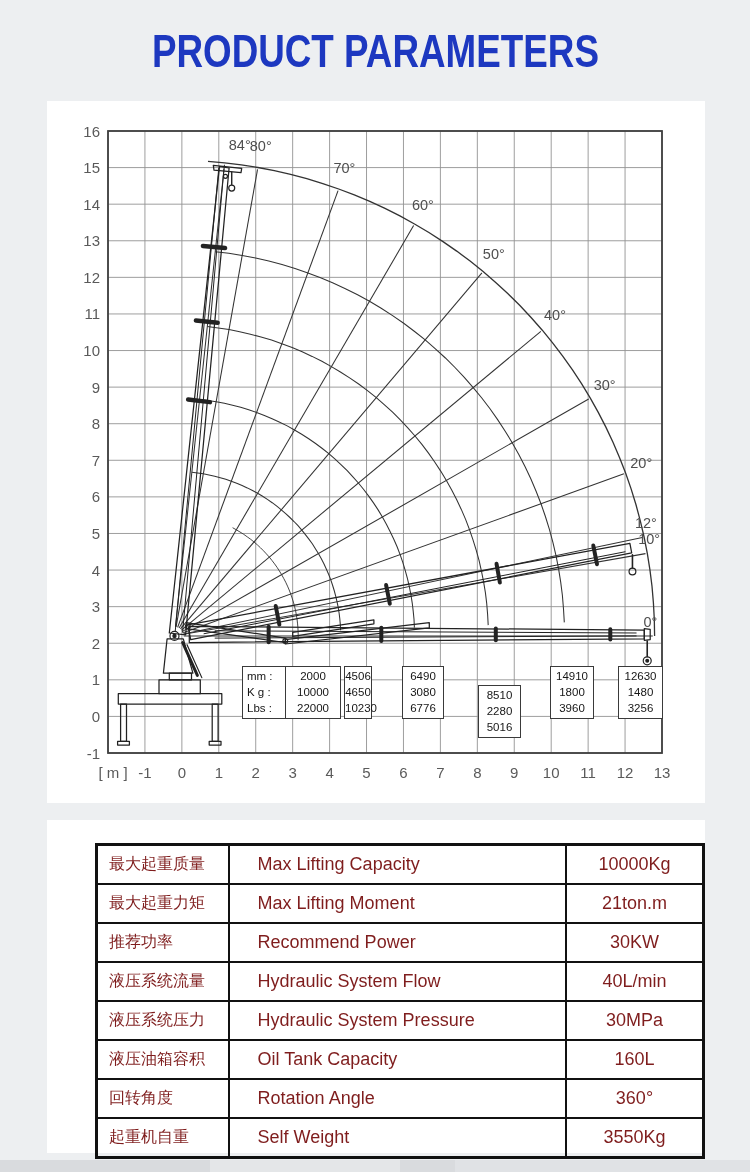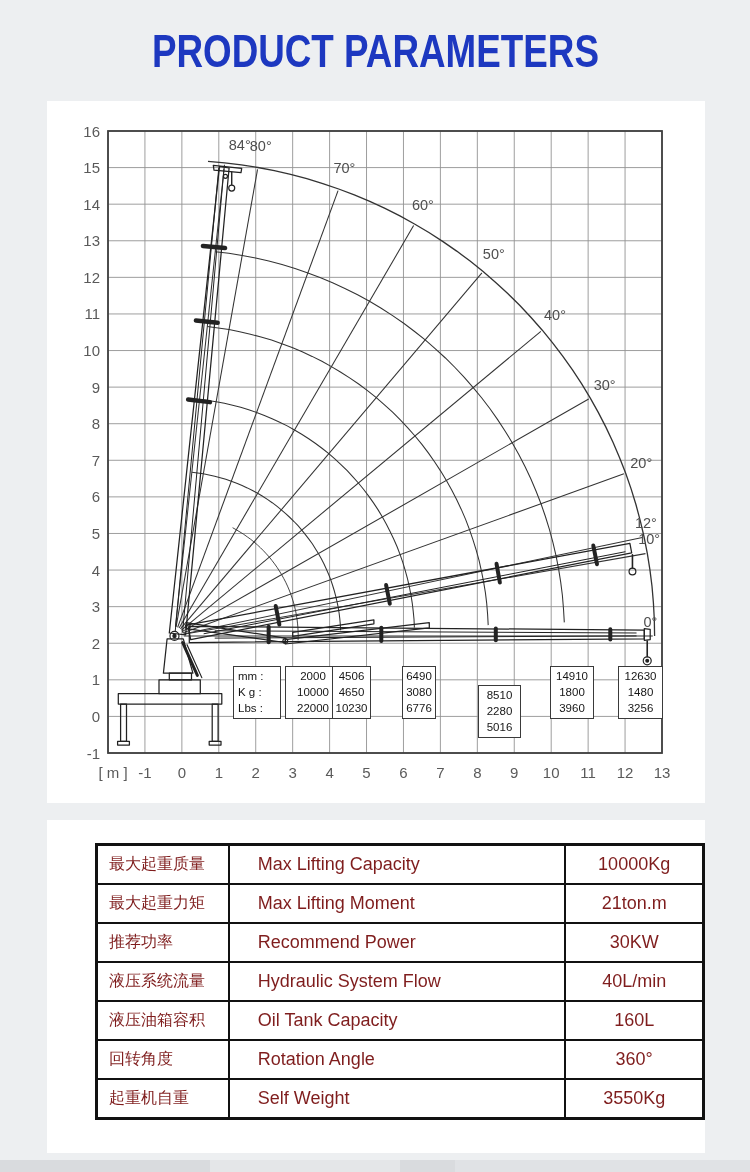--- a/index.html
+++ b/index.html
@@ -197,36 +197,36 @@
           <circle cx="238.2784" cy="540.04072" r="2.4" fill="none" stroke-width="1.2"></circle>
           <circle cx="140.77528" cy="525.40552" r="2.4" fill="none" stroke-width="1.2"></circle>
           <circle cx="600.2218" cy="559.79824" r="4" fill="none" stroke-width="1.2"></circle>
           <circle cx="600.2218" cy="559.79824" r="1.4" fill="#222222" stroke-width="1.2"></circle>
           <circle cx="585.4485999999999" cy="470.52351999999996" r="3.4" fill="none" stroke-width="1.2"></circle>
           <circle cx="184.72555" cy="87.08127999999999" r="3" fill="none" stroke-width="1.2"></circle>
           <circle cx="178.44693999999998" cy="75.37311999999997" r="2" fill="none" stroke-width="1.2"></circle>
         </g>
       </svg>
 
-    <div class="lt-box lt-label" style="left:186px;width:48px;">
+    <div class="lt-box lt-label" style="left:195px;width:48px;">
       <span>mm :</span>
       <span>K g :</span>
       <span>Lbs :</span>
     </div>
     <div class="lt-box" style="left:238px;width:56px;">
       <span>2000</span>
       <span>10000</span>
       <span>22000</span>
     </div>
-    <div class="lt-box" style="left:285px;width:39px;">
+    <div class="lt-box" style="left:297px;width:28px;">
       <span>4506</span>
       <span>4650</span>
       <span>10230</span>
     </div>
-    <div class="lt-box" style="left:355px;width:34px;">
+    <div class="lt-box" style="left:355px;width:42px;">
       <span>6490</span>
       <span>3080</span>
       <span>6776</span>
     </div>
     <div class="lt-box" style="left:431px;width:43px;margin-top:19px;">
       <span>8510</span>
       <span>2280</span>
       <span>5016</span>
     </div>
     <div class="lt-box" style="left:503px;width:44px;">
@@ -258,20 +258,25 @@
           <td class="cn">推荐功率</td>
           <td class="en">Recommend Power</td>
           <td class="val">30KW</td>
         </tr>
         <tr>
           <td class="cn">液压系统流量</td>
           <td class="en">Hydraulic System Flow</td>
           <td class="val">40L/min</td>
         </tr>
         <tr>
+          <td class="cn">液压系统压力</td>
+          <td class="en">Hydraulic System Pressure</td>
+          <td class="val">30MPa</td>
+        </tr>
+        <tr>
           <td class="cn">液压油箱容积</td>
           <td class="en">Oil Tank Capacity</td>
           <td class="val">160L</td>
         </tr>
         <tr>
           <td class="cn">回转角度</td>
           <td class="en">Rotation Angle</td>
           <td class="val">360°</td>
         </tr>
         <tr>

